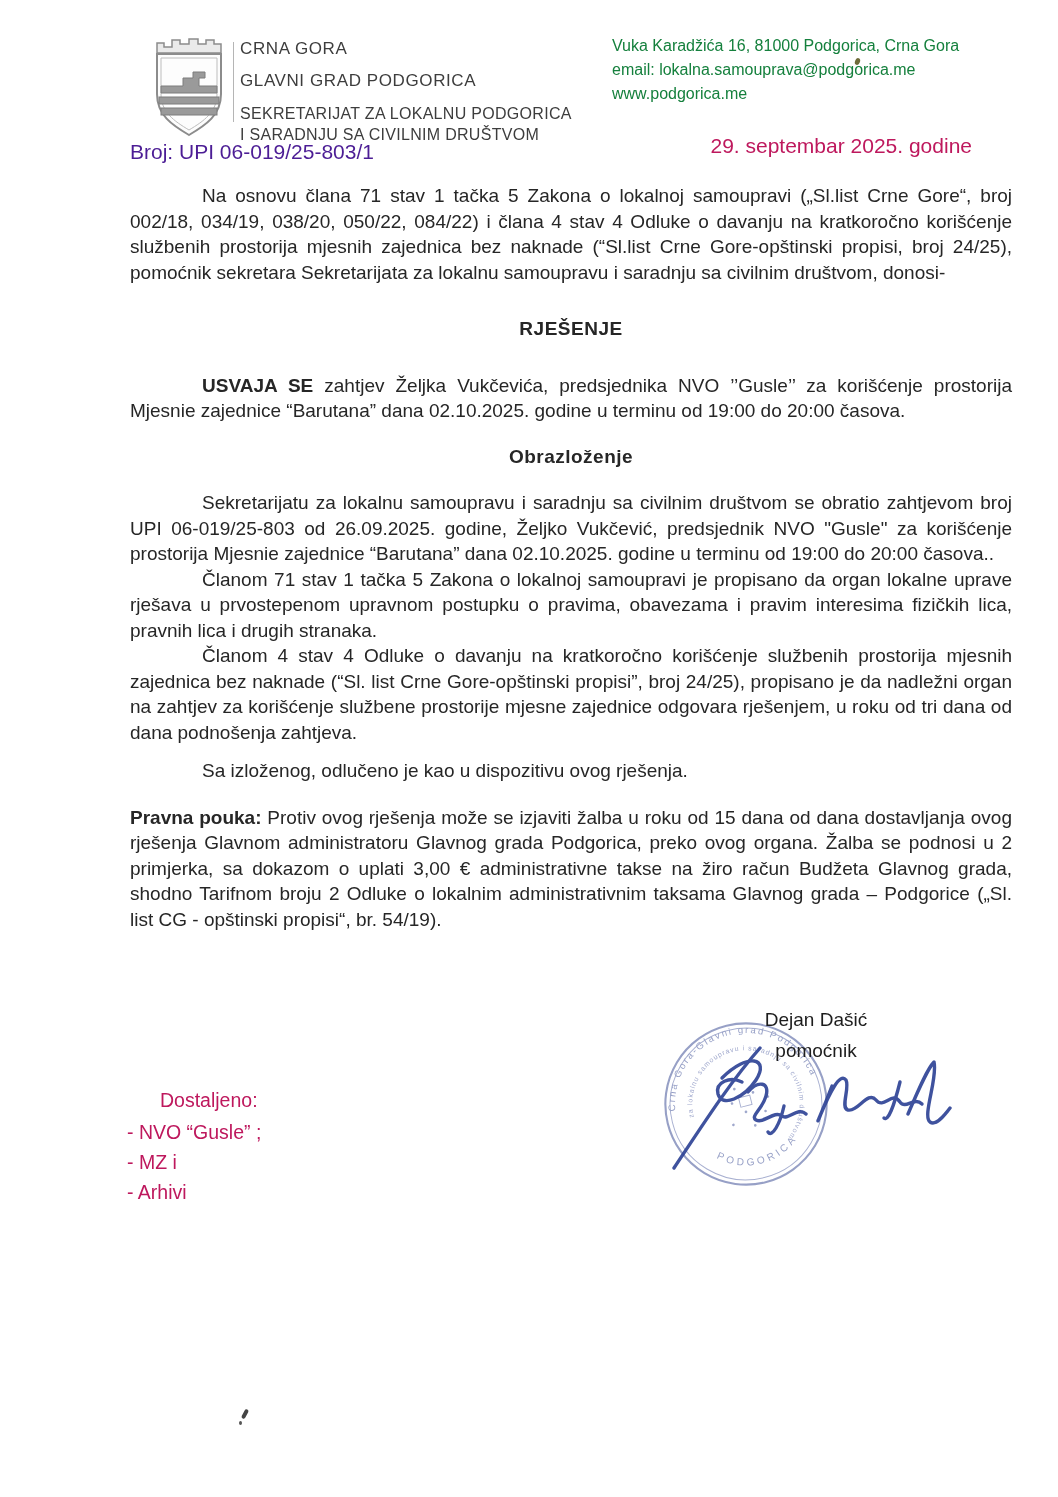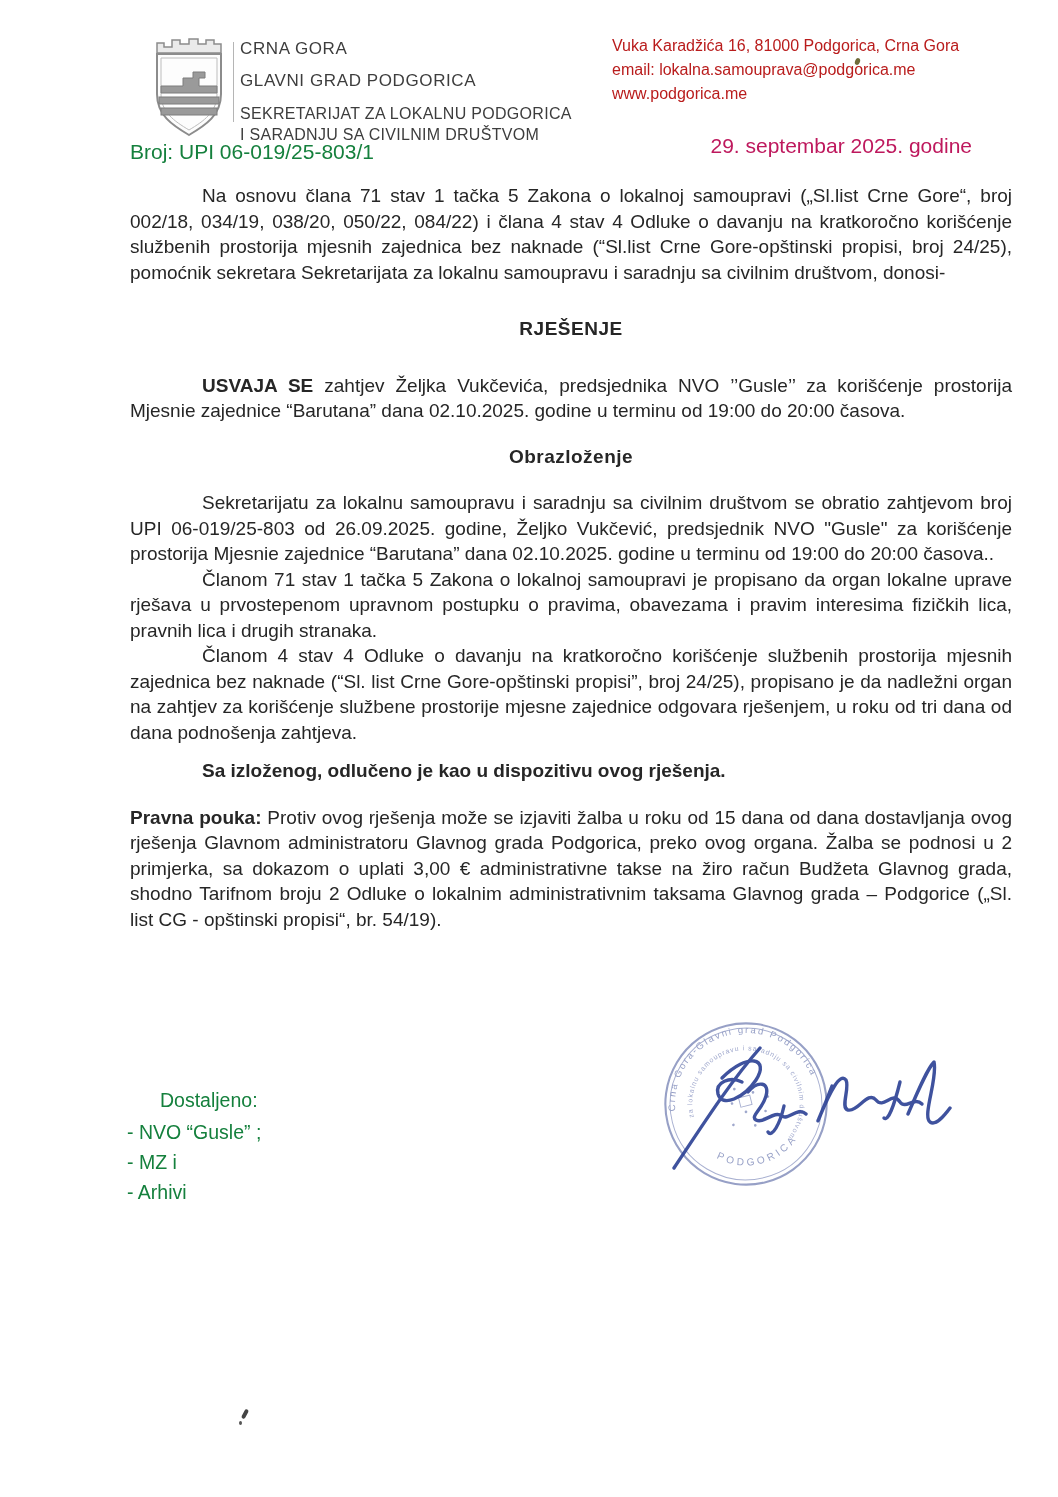--- a/index.html
+++ b/index.html
@@ -12,46 +12,46 @@
     overflow:hidden;
   }
   
   .coa{position:absolute;left:148px;top:34px;width:82px;height:108px;}
   .hdr-divider{position:absolute;left:233px;top:42px;width:1px;height:80px;background:#b5b5b5;}
   .org-block{position:absolute;left:240px;top:36px;line-height:1;color:#3d3d3d;}
   .org-line1{font-size:17px;letter-spacing:.6px;margin:4px 0 0 0;}
   .org-line2{font-size:17px;letter-spacing:.6px;margin:15px 0 0 0;}
   .org-line3{font-size:16px;letter-spacing:.3px;margin:17px 0 0 0;}
   .org-line4{font-size:16px;letter-spacing:.3px;margin:5px 0 0 0;}
-  .contact-block{position:absolute;left:612px;top:34px;font-size:16px;line-height:24px;color:#b91c1c;}
-  .doc-number{position:absolute;left:130px;top:140px;font-size:21px;color:#15803d;}
+  .contact-block{position:absolute;left:612px;top:34px;font-size:16px;line-height:24px;color:#15803d;}
+  .doc-number{position:absolute;left:130px;top:140px;font-size:21px;color:#4c1d95;}
   .doc-date{position:absolute;right:86px;top:134px;font-size:21px;color:#be185d;}
   .artifact-dot-a{position:absolute;left:855px;top:58px;width:5px;height:7px;border-radius:50%;background:#6f6b3a;transform:rotate(20deg);}
   .artifact-dot-b{position:absolute;left:243px;top:1409px;width:4px;height:10px;background:#444;transform:rotate(28deg);border-radius:2px;}
   .artifact-dot-c{position:absolute;left:239px;top:1421px;width:3px;height:4px;background:#555;border-radius:50%;}
   
   .body-text{
     position:absolute;left:130px;top:183px;width:882px;
     font-size:19px;line-height:25.5px;text-align:justify;color:#262626;
   }
   .body-text p{margin:0;}
   .indent{text-indent:72px;}
   .center-title{text-align:center;font-weight:bold;font-size:19px;margin-top:31px !important;letter-spacing:.5px;}
   .disp{margin-top:31px !important;}
   .sect{margin-top:20px !important;}
   .p1{margin-top:21px !important;}
-  .pgap{margin-top:13px !important;font-weight:bold;}
+  .pgap{margin-top:13px !important;}
   .pouka{margin-top:21px !important;}
   b{font-weight:bold;}
   
   .sign-block{position:absolute;left:716px;top:1004px;width:200px;text-align:center;font-size:19px;line-height:31px;color:#1d1d1d;z-index:3;}
   .stamp{position:absolute;left:650px;top:1008px;width:192px;height:192px;transform:rotate(-14deg);z-index:1;opacity:.85;}
   .sig-scrawl{position:absolute;left:664px;top:1022px;width:290px;height:160px;z-index:2;}
   
-  .dist-block{position:absolute;left:127px;top:1085px;font-size:19.5px;line-height:30px;color:#15803d;}
+  .dist-block{position:absolute;left:127px;top:1085px;font-size:19.5px;line-height:30px;color:#be185d;}
   .dist-title{margin-left:33px;margin-bottom:2px;}
 </style>
 </head>
 <body>
 
 <div class="page">
 
   <svg class="coa" viewBox="0 0 82 108">
     <g stroke="#8c8c8c" stroke-width="1.5" fill="#eaeaea">
       <path d="M9,19 V9 h7 v4 h8 V6 h8 v4 h9 V5 h9 v5 h8 V6 h8 v4 h7 v9 z"></path>
@@ -93,20 +93,24 @@
     <p class="center-title sect">Obrazloženje</p>
 
     <p class="indent p1">Sekretarijatu za lokalnu samoupravu i saradnju sa civilnim društvom se obratio zahtjevom broj UPI  06-019/25-803 od 26.09.2025. godine,  Željko Vukčević, predsjednik NVO "Gusle" za korišćenje  prostorija Mjesnie zajednice “Barutana” dana 02.10.2025. godine u terminu od 19:00 do 20:00 časova..</p>
     <p class="indent">Članom 71 stav 1 tačka 5  Zakona o lokalnoj samoupravi je propisano da organ lokalne uprave rješava u prvostepenom upravnom postupku o pravima, obavezama i pravim interesima fizičkih lica, pravnih lica i drugih stranaka.</p>
     <p class="indent">Članom 4 stav 4 Odluke o davanju na kratkoročno korišćenje službenih prostorija mjesnih zajednica bez naknade (“Sl. list Crne Gore-opštinski propisi”, broj 24/25), propisano je da nadležni organ na zahtjev za korišćenje službene prostorije mjesne zajednice odgovara rješenjem, u roku od tri dana od dana podnošenja zahtjeva.</p>
     <p class="indent pgap">Sa izloženog, odlučeno je kao u dispozitivu ovog rješenja.</p>
 
     <p class="pouka"><b>Pravna pouka:</b><span> Protiv ovog rješenja može se izjaviti žalba u roku od 15 dana od dana dostavljanja ovog rješenja Glavnom administratoru Glavnog grada Podgorica, preko ovog organa. Žalba se podnosi u 2 primjerka, sa dokazom o uplati 3,00 € administrativne takse na žiro račun Budžeta Glavnog grada, shodno Tarifnom broju 2 Odluke o lokalnim administrativnim taksama Glavnog grada – Podgorice („Sl. list CG - opštinski propisi“, br. 54/19).</span></p>
   </div>
 
+  <div class="sign-block">
+    <div>Dejan Dašić</div>
+    <div>pomoćnik</div>
+  </div>
 
   <svg class="stamp" viewBox="0 0 200 200">
     <defs>
       <path id="arcTop" d="M100,100 m-74,0 a74,74 0 1,1 148,0 a74,74 0 1,1 -148,0"></path>
       <path id="arcInner" d="M100,100 m-56,0 a56,56 0 1,1 112,0 a56,56 0 1,1 -112,0"></path>
       <path id="arcBottom" d="M100,100 m-64,0 a64,64 0 1,0 128,0 a64,64 0 1,0 -128,0"></path>
     </defs>
     <circle cx="100" cy="100" r="84" fill="none" stroke="#8590bd" stroke-width="2.2"></circle>
     <circle cx="100" cy="100" r="79" fill="none" stroke="#9aa3c9" stroke-width="1"></circle>
     <text fill="#8590bd" font-size="10" letter-spacing="2" font-family="Liberation Sans, sans-serif">

